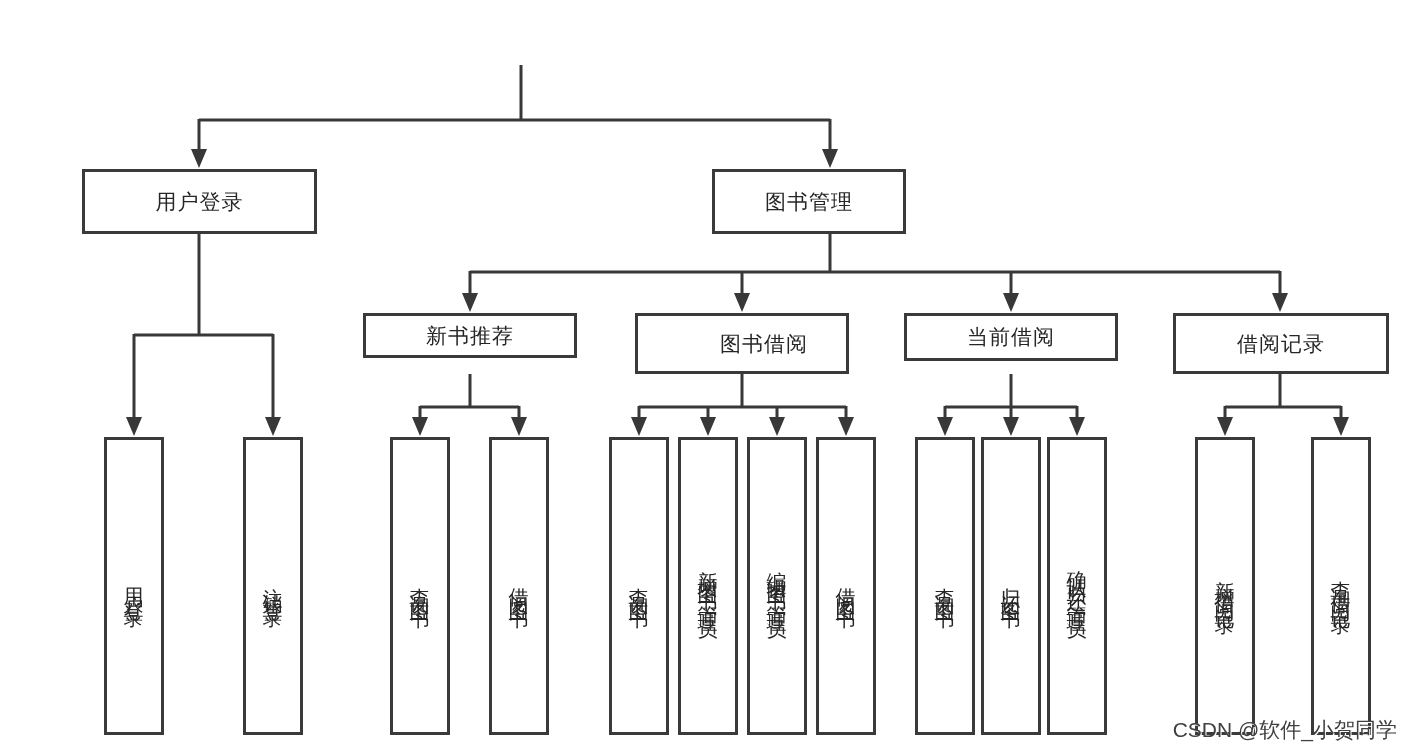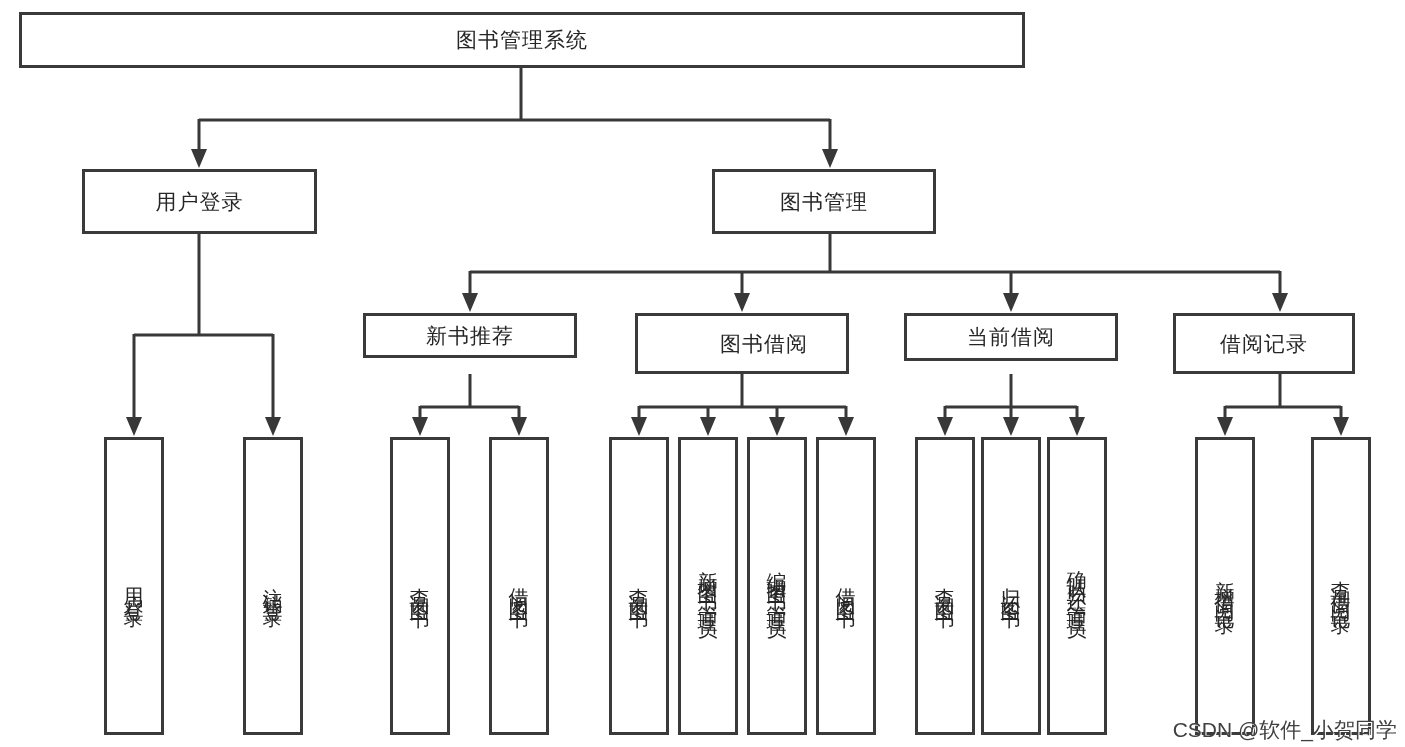--- a/index.html
+++ b/index.html
@@ -96,41 +96,38 @@
       M700,417 L716,417 L708,436 Z
       M769,417 L785,417 L777,436 Z
       M838,417 L854,417 L846,436 Z
       M937,417 L953,417 L945,436 Z
       M1003,417 L1019,417 L1011,436 Z
       M1069,417 L1085,417 L1077,436 Z
       M1217,417 L1233,417 L1225,436 Z
       M1333,417 L1349,417 L1341,436 Z"></path>
   </svg>
 
-  <div class="node h-node" style="left:19px; top:12px; width:1006px; height:56px;">
-    <span>图书管理系统</span>
-  </div>
 
   <div class="node h-node" style="left:82px; top:169px; width:235px; height:65px;">
     <span>用户登录</span>
   </div>
-  <div class="node h-node" style="left:712px; top:169px; width:224px; height:65px;">
+  <div class="node h-node" style="left:712px; top:169px; width:194px; height:65px;">
     <span>图书管理</span>
   </div>
 
   <div class="node h-node" style="left:363px; top:313px; width:214px; height:45px;">
     <span>新书推荐</span>
   </div>
   <div class="node h-node" style="left:635px; top:313px; width:214px; height:61px;padding-left:44px;">
     <span>图书借阅</span>
   </div>
   <div class="node h-node" style="left:904px; top:313px; width:214px; height:48px;">
     <span>当前借阅</span>
   </div>
-  <div class="node h-node" style="left:1173px; top:313px; width:182px; height:61px;text-align:right;">
+  <div class="node h-node" style="left:1173px; top:313px; width:216px; height:61px;text-align:right;">
     <span>借阅记录</span>
   </div>
 
   <div class="node leaf" style="left:104px; top:437px; width:60px; height:298px;">
     <span>用户登录</span>
   </div>
   <div class="node leaf" style="left:243px; top:437px; width:60px; height:298px;">
     <span>注销登录</span>
   </div>
 

